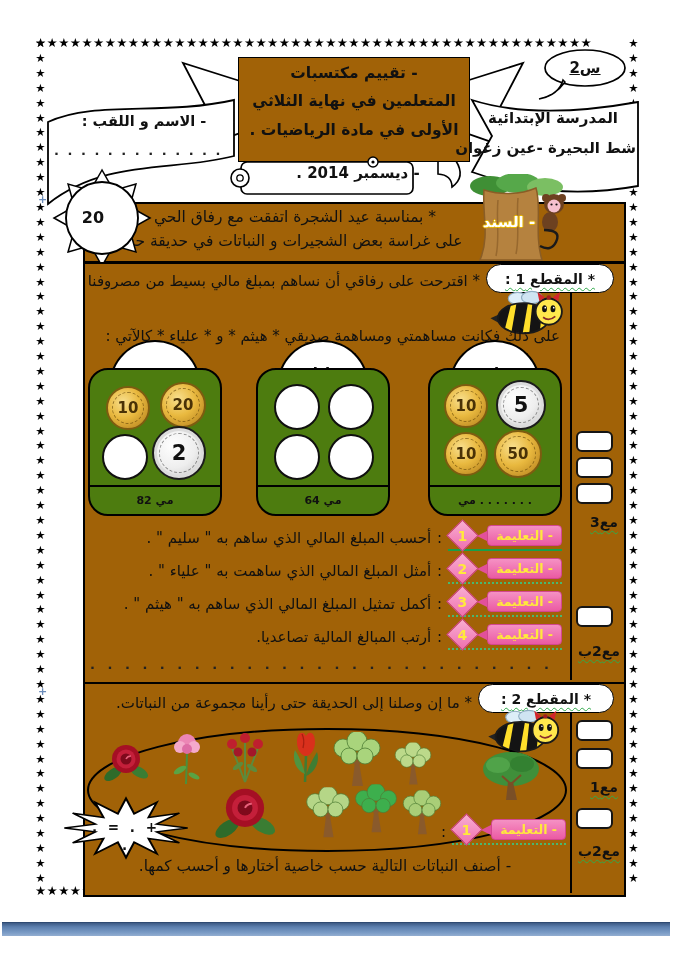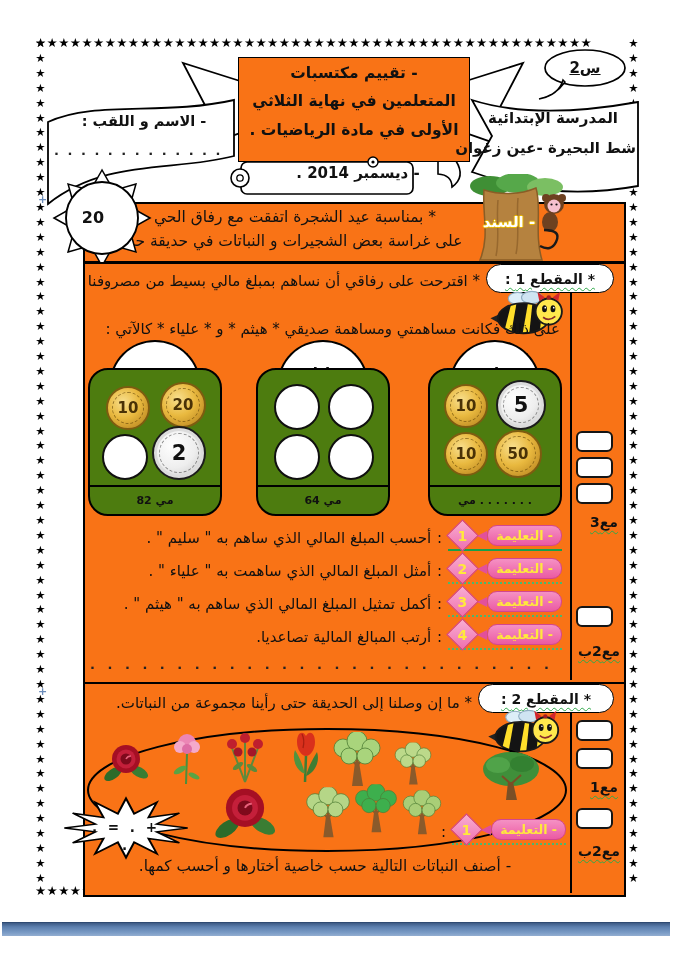--- a/index.html
+++ b/index.html
@@ -12,21 +12,21 @@
   .rgt{text-align:right;}
   .b{font-weight:bold;}
 
   
   .star-row{position:absolute;left:35px;width:600px;height:16px;font-size:12.5px;
             letter-spacing:.4px;color:#000;white-space:nowrap;overflow:hidden;line-height:14px;}
   .star-col{position:absolute;top:36px;width:15px;height:850px;font-size:11.5px;line-height:14.9px;
             text-align:center;color:#000;white-space:pre;overflow:hidden;}
 
   
-  .frame{position:absolute;border:2px solid #000;background:#f97316;}
+  .frame{position:absolute;border:2px solid #000;background:#a16207;}
   .vline{position:absolute;width:0;border-left:2px solid #000;}
 
   .txt{position:absolute;font-size:15.3px;line-height:1.35;}
   .pill{position:absolute;border:1.6px solid #000;border-radius:18px;background:#fff;
         display:flex;align-items:center;justify-content:center;font-weight:bold;font-size:14px;
         direction:rtl;white-space:nowrap;}
   .sq-green{text-decoration-line:underline;text-decoration-style:wavy;
             text-decoration-color:#2faa4a;text-decoration-thickness:1px;text-underline-offset:3px;}
 
   
@@ -50,21 +50,21 @@
   .coin.silver::after{content:"";position:absolute;inset:5px;border-radius:50%;border:1.4px dashed rgba(60,60,60,.55);}
   .coin.empty{background:#fff;border:2.6px solid #101010;}
 
   
   .instr{position:absolute;left:90px;width:472px;height:27px;direction:rtl;
          display:flex;align-items:center;gap:6px;font-size:15px;}
   .marker{display:flex;align-items:center;direction:rtl;padding-bottom:2px;}
   .marker.sol{border-bottom:2px solid #17a04b;}
   .marker.dotd{border-bottom:2px dotted #49b86f;}
   .marker-body{background:linear-gradient(180deg,#f591c4,#eb5aa2);border:1px solid #d4468e;
-               border-radius:10px;color:#ffe93c;font-weight:bold;font-size:12.5px;
+               border-radius:4px;color:#ffe93c;font-weight:bold;font-size:12.5px;
                padding:2px 8px;white-space:nowrap;}
   .marker-nib{width:0;height:0;border-top:5px solid transparent;border-bottom:5px solid transparent;
               border-left:none;border-right:10px solid #e2509a;}
   .marker-diamond{width:21px;height:21px;transform:rotate(45deg);
                   background:linear-gradient(135deg,#f8aed3,#ef6fae);border:1px solid #d4468e;
                   display:flex;align-items:center;justify-content:center;margin:0 3px;}
   .marker-diamond span{transform:rotate(-45deg);color:#ffe93c;font-weight:bold;font-size:14px;}
 
   .checkbox{position:absolute;width:37px;height:21px;border:2.3px solid #151515;border-radius:6px;
             background:#fff;box-sizing:border-box;}
@@ -281,21 +281,21 @@
   <div class="vline" style="left:570px;top:262px;height:418px;"></div>
 
   <div class="pill" style="left:486px;top:264px;width:126px;height:27px;">
     <span class="sq-green">* المقطع 1 :</span>
   </div>
   <svg class="abs" style="left:489px;top:290px;" width="80" height="47" viewBox="0 0 84 50">
       <use href="#sym-bee"></use>
     </svg>
 
   <div class="txt rtl rgt nw" style="left:88px;top:271px;width:392px;font-size:15px;">* اقترحت على رفاقي أن نساهم بمبلغ مالي بسيط من مصروفنا</div>
-  <div class="txt rtl rgt nw" style="left:90px;top:319px;width:470px;font-size:15px;">على ذلك فكانت مساهمتي ومساهمة صديقي * هيثم * و * علياء * كالآتي :</div>
+  <div class="txt rtl rgt nw" style="left:90px;top:326px;width:470px;font-size:15px;">على ذلك فكانت مساهمتي ومساهمة صديقي * هيثم * و * علياء * كالآتي :</div>
 
   <div class="purse-wrap" style="left:88px;">
     <div class="purse-flap">
         <span class="sq-green">هيثم</span>
       </div>
     <div class="purse-body">
       <div class="coin gold" style="left:16px;top:16px;width:44px;height:44px;">10</div>
       <div class="coin gold" style="left:70px;top:12px;width:46px;height:46px;">20</div>
       <div class="coin empty" style="left:12px;top:64px;width:46px;height:46px;"></div>
       <div class="coin silver" style="left:62px;top:56px;width:54px;height:54px;">2</div>

